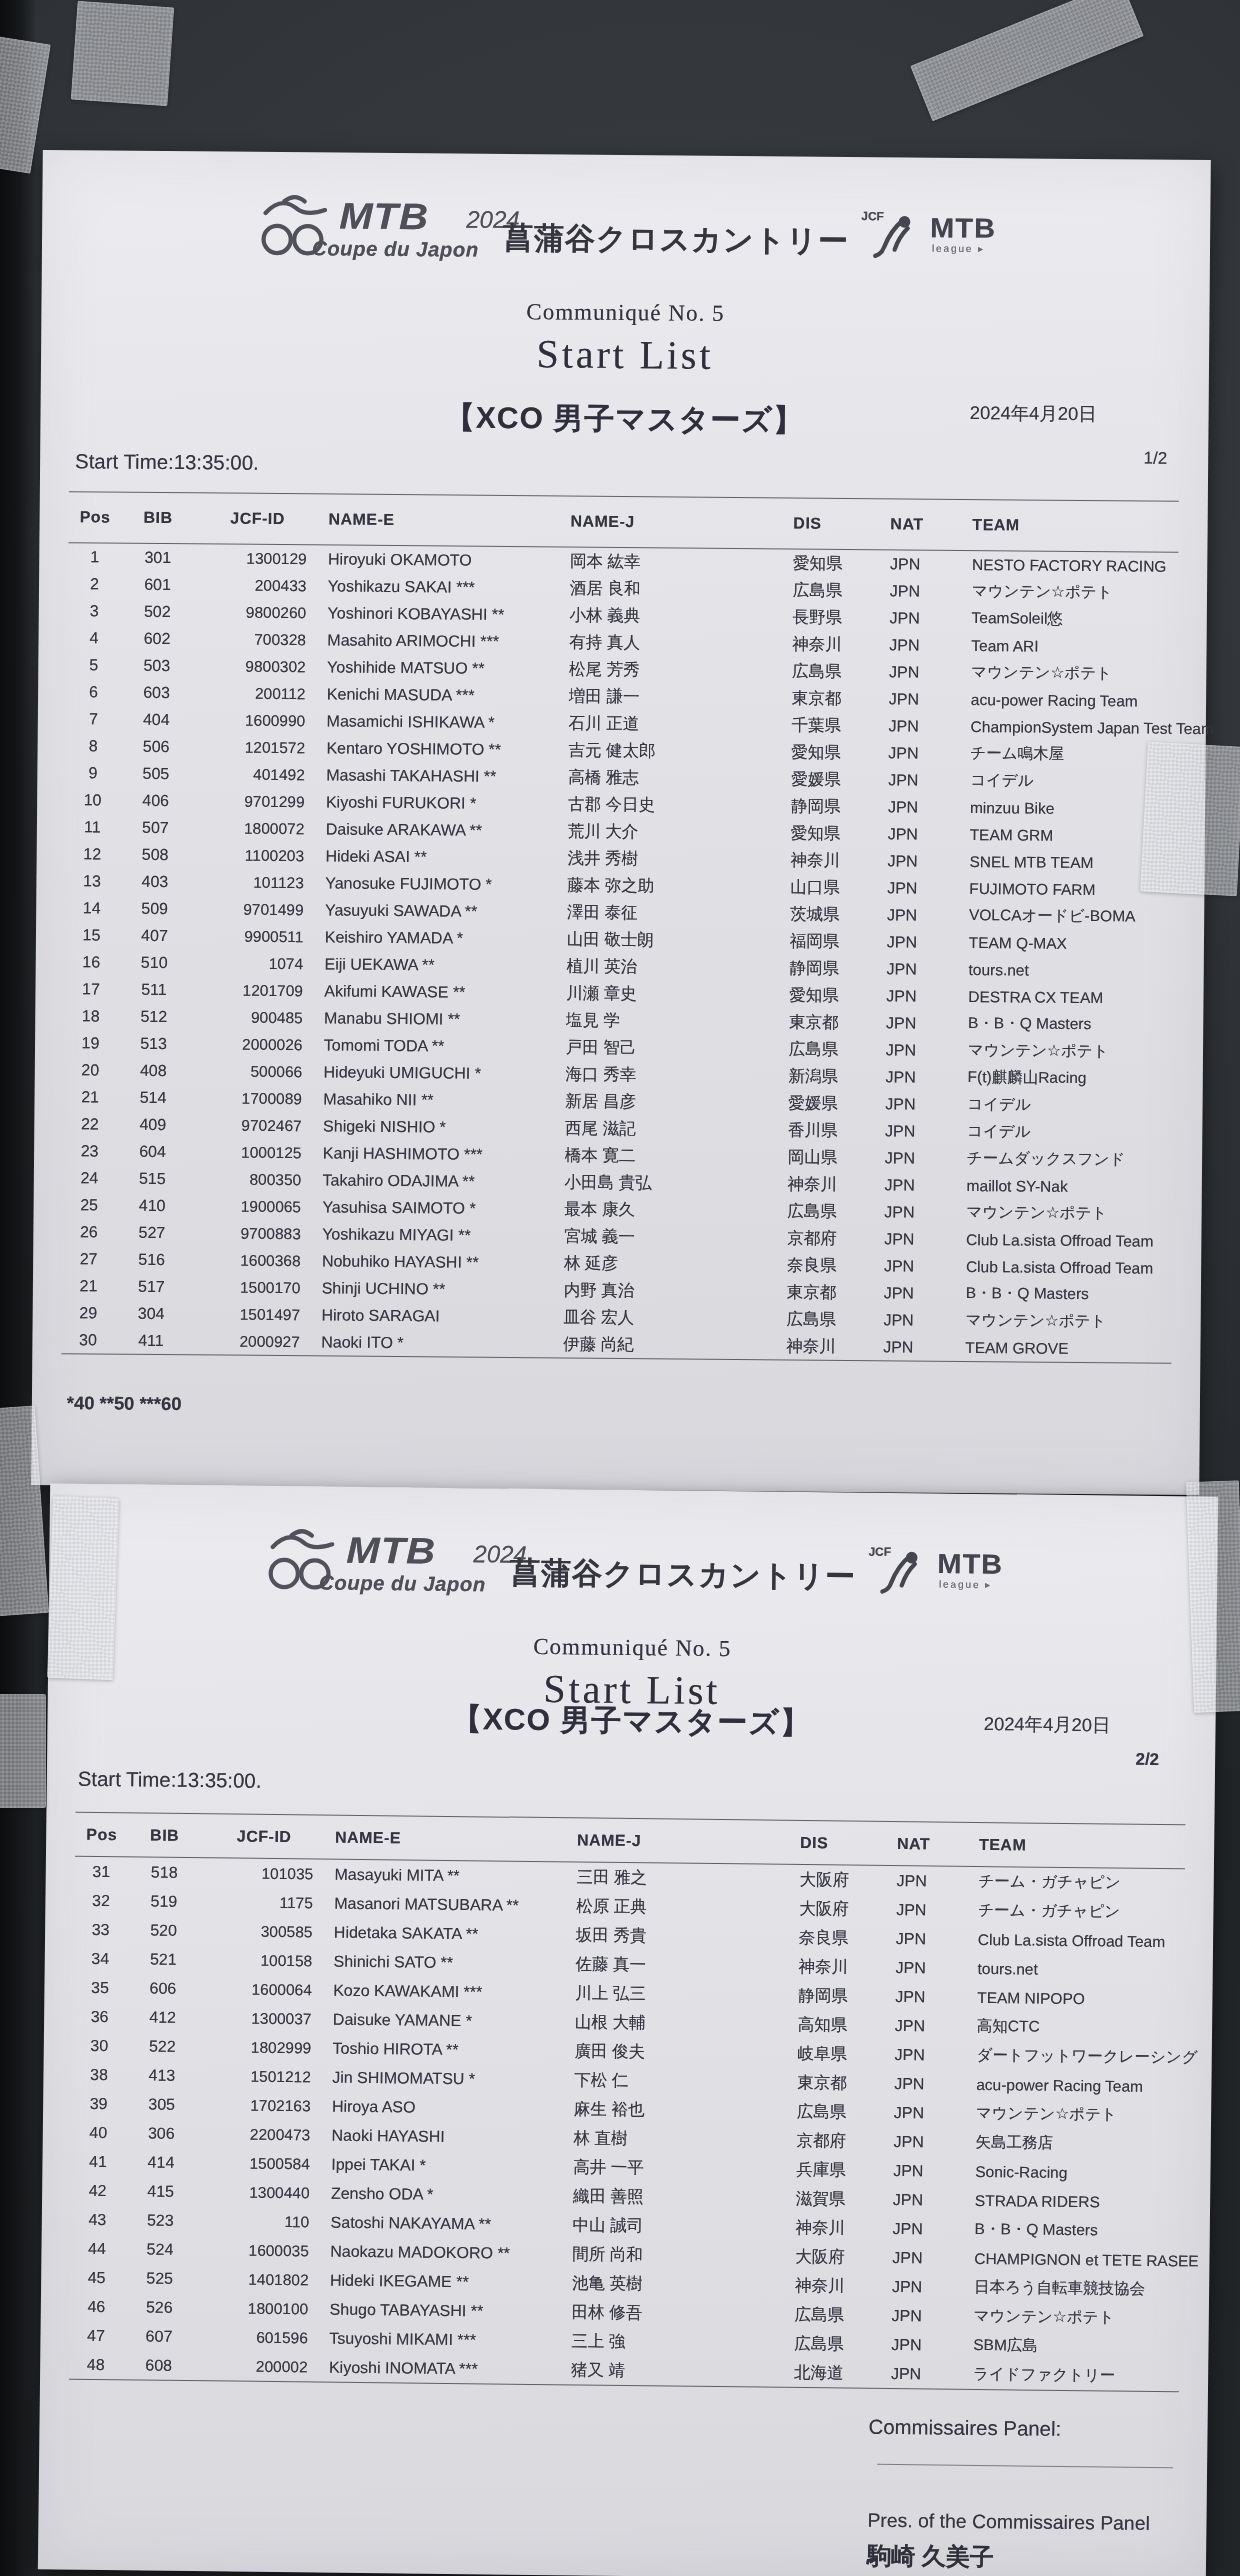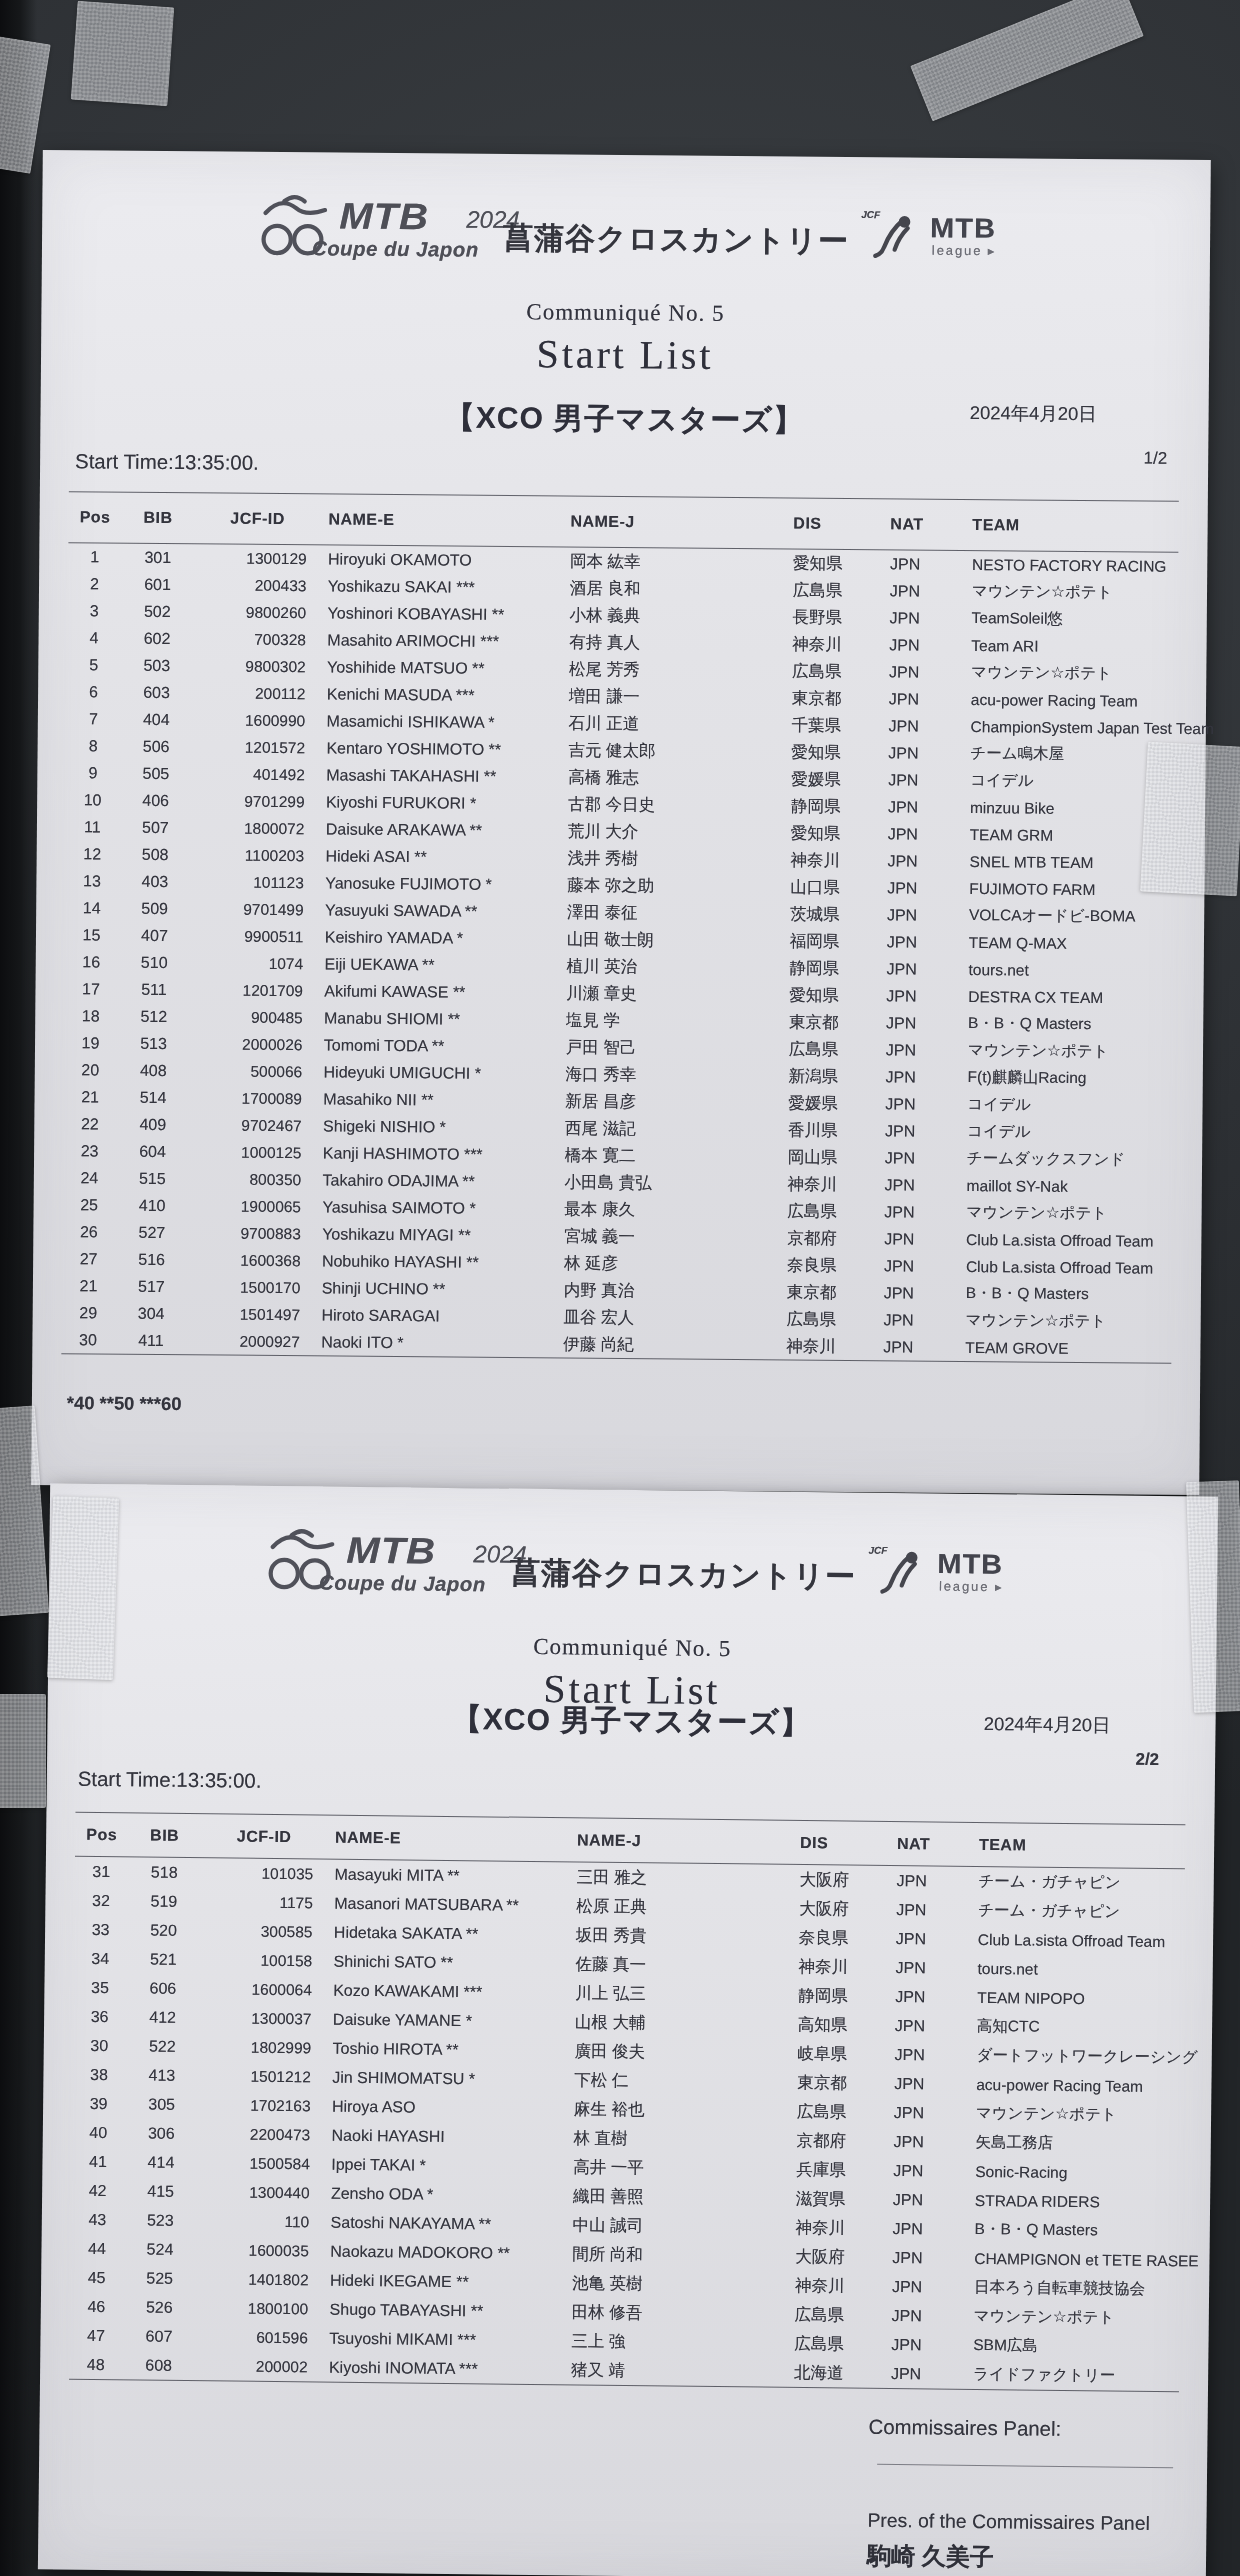--- a/index.html
+++ b/index.html
@@ -29,25 +29,25 @@
   
   .cdj-header{left:0; top:0; width:100%; height:136px;}
   .cdj-header *{position:absolute; color:#4e4f57;}
   .swirl{left:213px; top:39px; width:85px; height:68px;}
   .mtb-big{left:297px; top:41px; font-size:40px; font-weight:900; font-style:italic;
            letter-spacing:1px; transform:scaleY(.92);}
   .coupe{left:270px; top:85px; font-size:20.4px; font-weight:800; font-style:italic; letter-spacing:0.5px;}
   .year{left:424px; top:52px; font-size:24px; font-weight:400; font-style:italic;}
   .race{left:461px; top:64px; font-size:30px; font-weight:800; color:#34353d; letter-spacing:1px;}
   .jcf-logo{left:819px; top:50px; width:58px; height:56px;}
-  .jcf-logo .jcf-txt{left:0; top:1.9px; font-size:10px; font-weight:900; font-style:italic; color:#45464e;}
+  .jcf-logo .jcf-txt{left:0; top:1.9px; font-size:12px; font-weight:900; color:#45464e;}
   .jcf-logo svg{left:9.7px; top:7.8px; width:43px; height:45px;}
   .mtb-league{left:888px; top:54px; width:107px; height:54px;}
   .mtb-league .ml-big{left:0; top:0; font-size:29px; font-weight:900; letter-spacing:1px; color:#43444d; transform:scaleY(.95);}
-  .mtb-league .ml-sub{left:1.9px; top:31px; font-size:13px; letter-spacing:1.9px; color:#6d6e76;}
+  .mtb-league .ml-sub{left:1.9px; top:31px; font-size:10px; letter-spacing:1.9px; color:#6d6e76;}
 
   
   .communique{left:0; top:145px; width:100%; text-align:center;
     font-family:"Liberation Serif","DejaVu Serif",serif; font-size:23px; letter-spacing:1px; color:#32333e;}
   .title{left:0; top:176px; width:100%; text-align:center;
     font-family:"Liberation Serif","DejaVu Serif",serif; font-size:40px; letter-spacing:2.9px; color:#2e2f3a;}
   .category{left:0; top:244px; width:100%; text-align:center;
     font-size:30px; font-weight:800; color:#2e2f3a; letter-spacing:1px;}
   .p2 .category{top:211px;}
   .date{top:242px; right:112px; font-size:18.4px; color:#35363f;}

